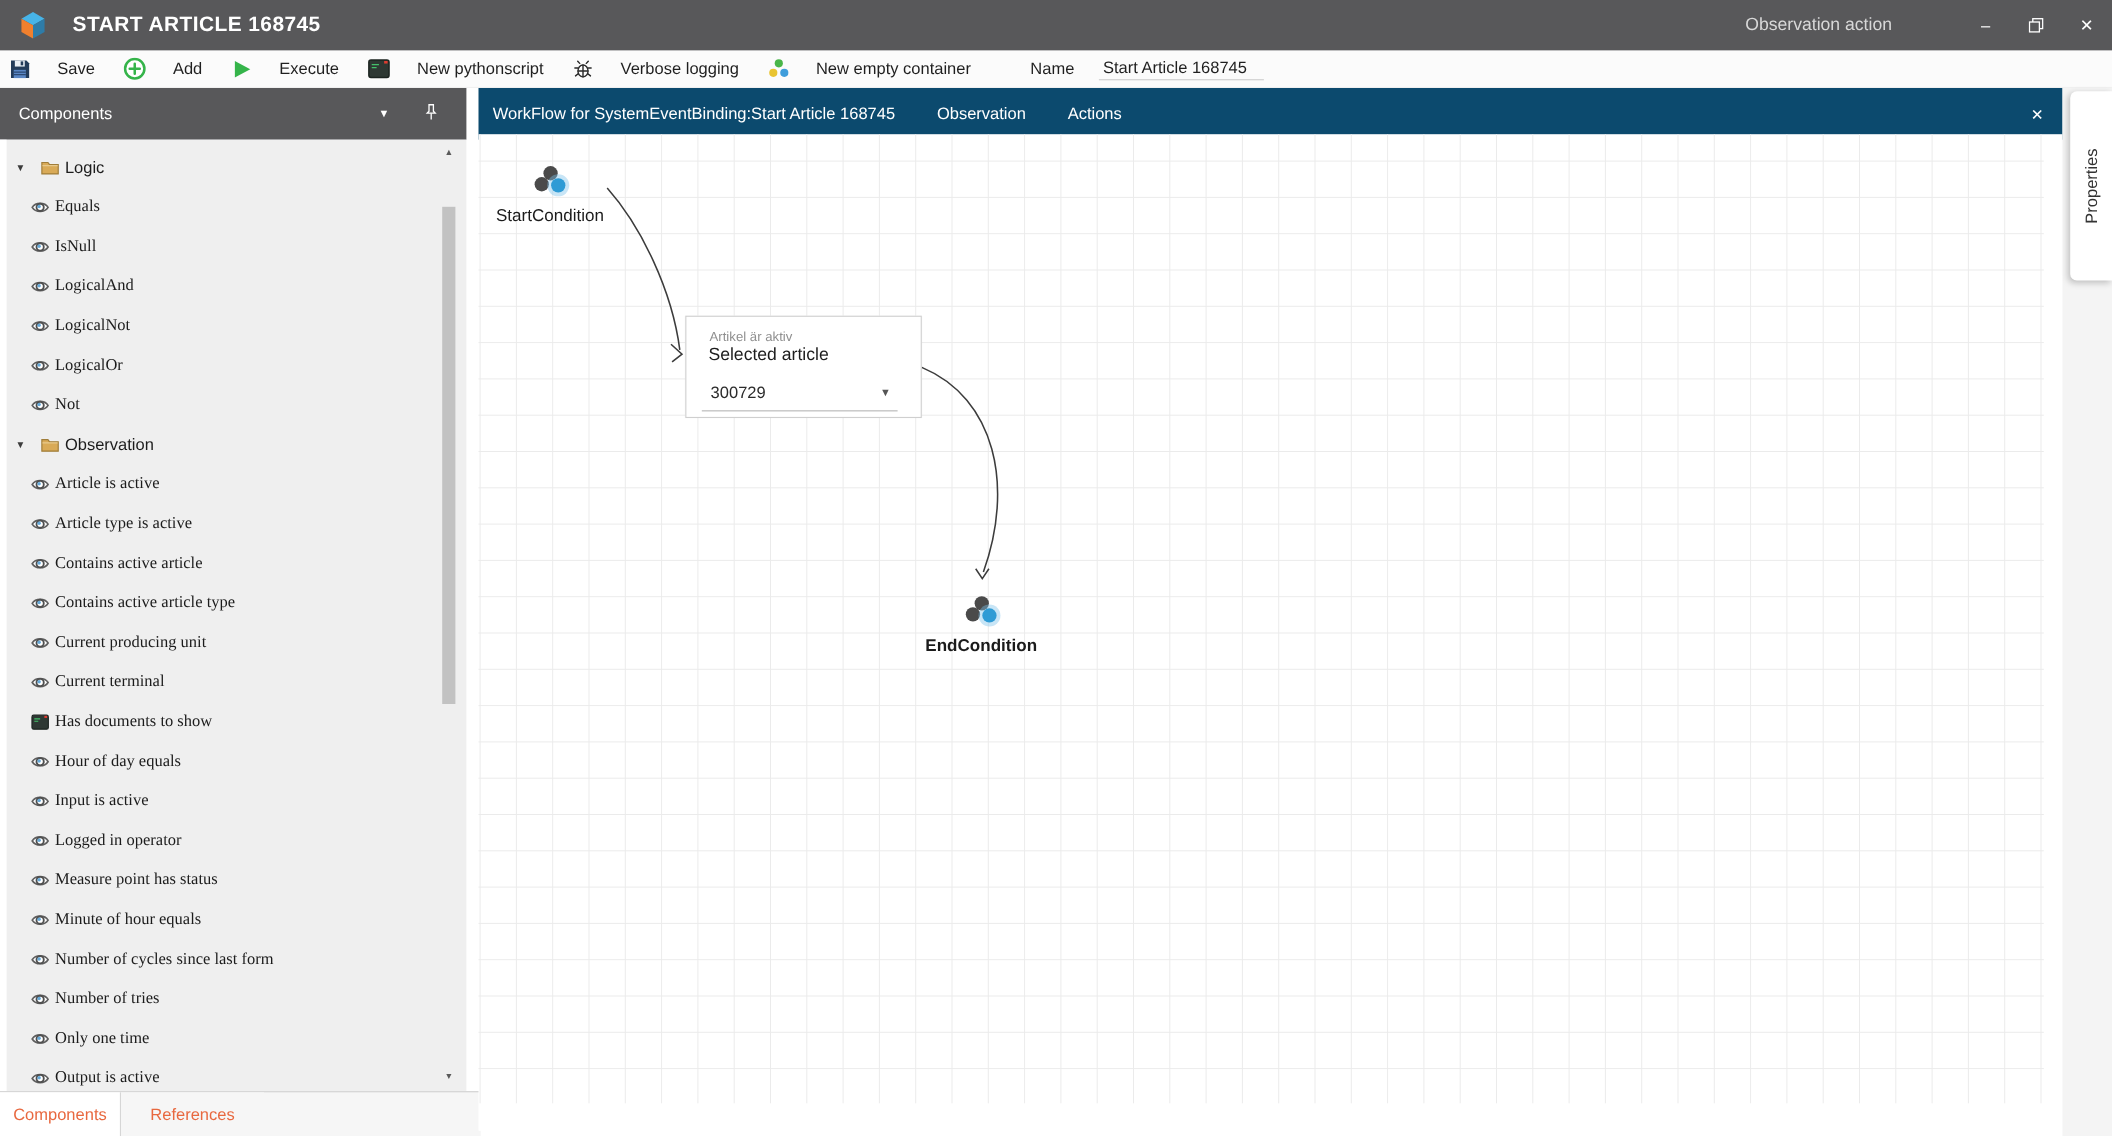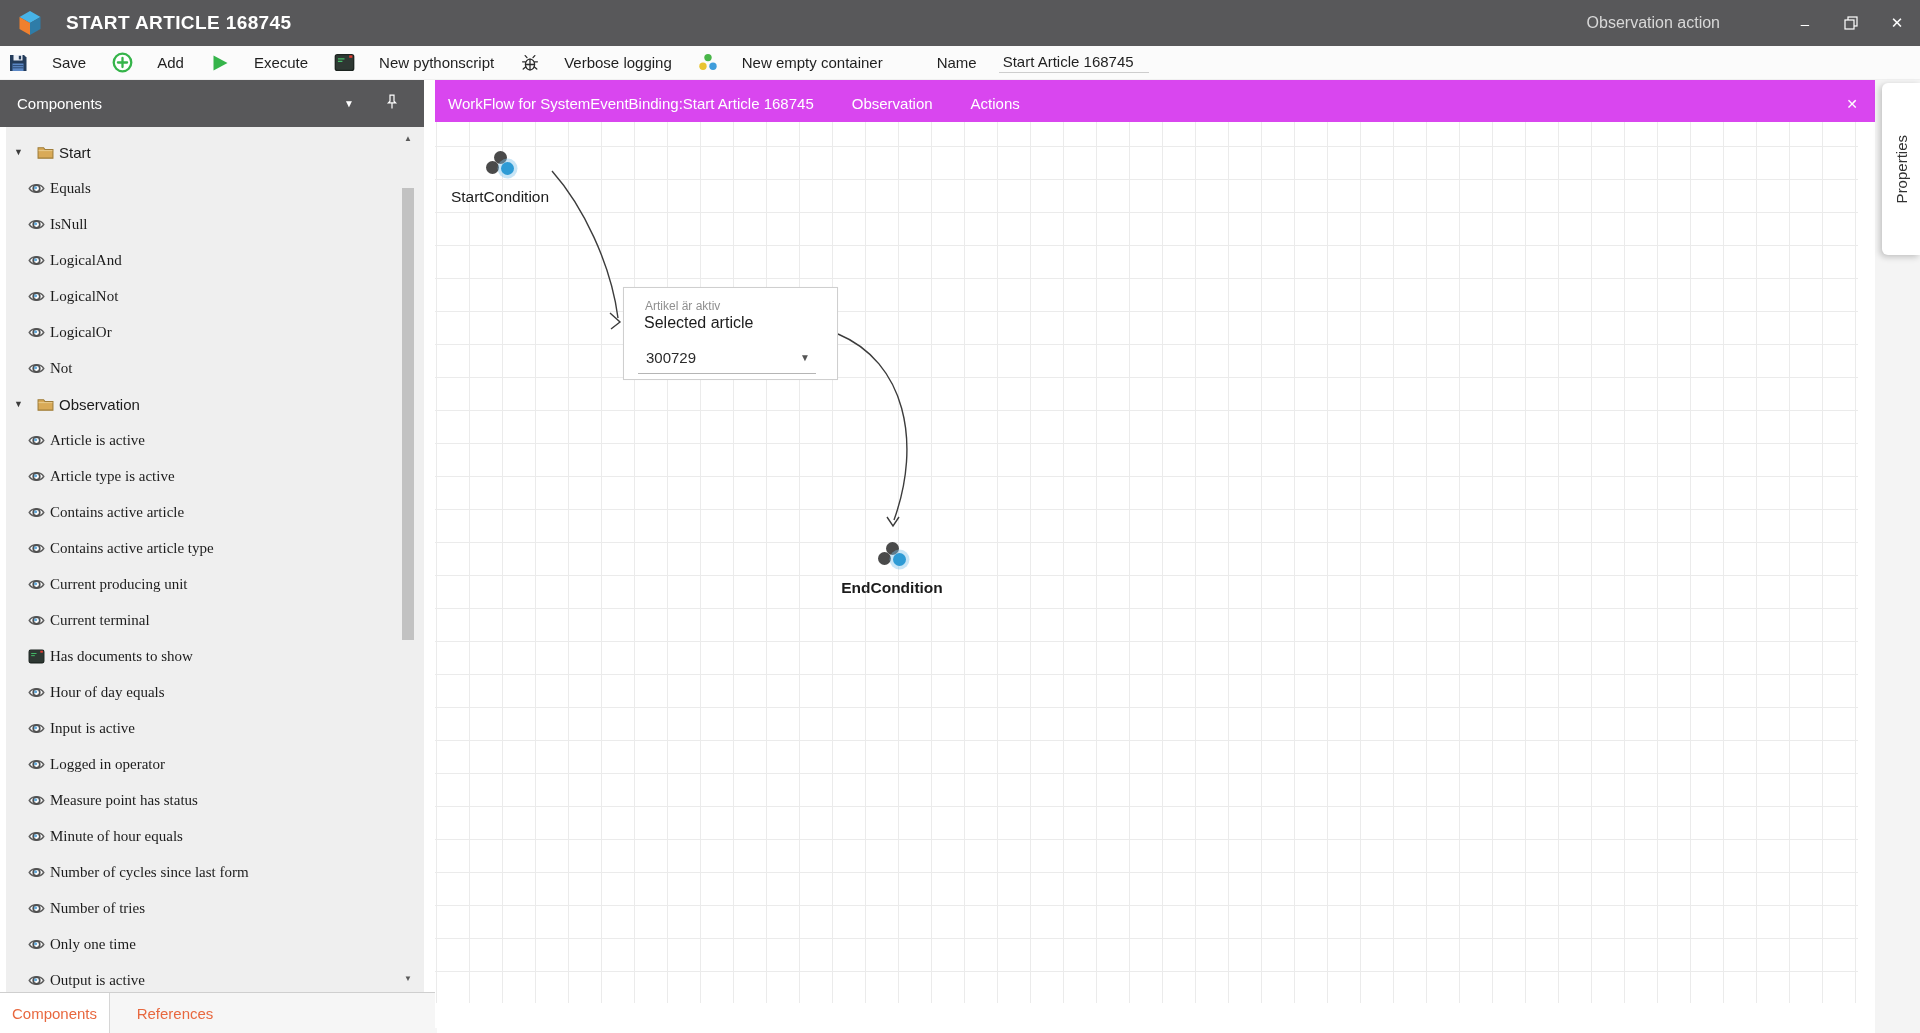--- a/index.html
+++ b/index.html
@@ -46,21 +46,21 @@
   .vscroll-up { top:130px; } .vscroll-dn { top:970px; }
   .vscroll-thumb { position:absolute; left:402px; top:188px; width:12px; height:452px; background:#c2c2c2; }
 
   .side-tabs { position:absolute; left:0; top:992px; width:437px; height:41px; background:#f6f6f6;
                border-top:1px solid #cfcfcf; display:flex; }
   .stab { display:flex; align-items:center; justify-content:center; font-size:15px; color:#e8683f; }
   .stab.active { width:110px; background:#ffffff; border-right:1px solid #d6d6d6; }
   .stab.idle { width:130px; background:#f6f6f6; }
 
   
-  .tabbar { position:absolute; left:435px; top:80px; width:1440px; height:47px; background:#d946ef;
+  .tabbar { position:absolute; left:435px; top:80px; width:1440px; height:47px; background:#0c4a6e;
             display:flex; align-items:center; color:#fff; }
   .wtab { font-size:15px; color:#fff; height:100%; display:flex; align-items:center;
           padding:0 6px; margin-right:26px; white-space:nowrap; }
   .wtab:first-child { margin-left:7px; }
   .wtab.active { box-shadow:inset 0 -4px 0 #e8683f; }
   .tabclose { margin-left:auto; margin-right:12px; font-size:14px; color:#fff; width:22px;
               text-align:center; }
 
   
   .canvas { position:absolute; left:435px; top:122px; width:1440px; height:906px; background:#ffffff; }
@@ -226,21 +226,21 @@
         <use href="#i-pin"></use>
       </svg></span>
 </div>
 
 <div class="tree">
   <div class="trow lvl0">
     <span class="caret">▼</span>
     <svg class="ic">
         <use href="#i-folder"></use>
       </svg>
-    <span class="lbl">Start</span>
+    <span class="lbl">Logic</span>
   </div>
   <div class="trow lvl1">
     <svg class="ic">
         <use href="#i-eye"></use>
       </svg>
     <span class="lbl">Equals</span>
   </div>
   <div class="trow lvl1">
     <svg class="ic">
         <use href="#i-eye"></use>

